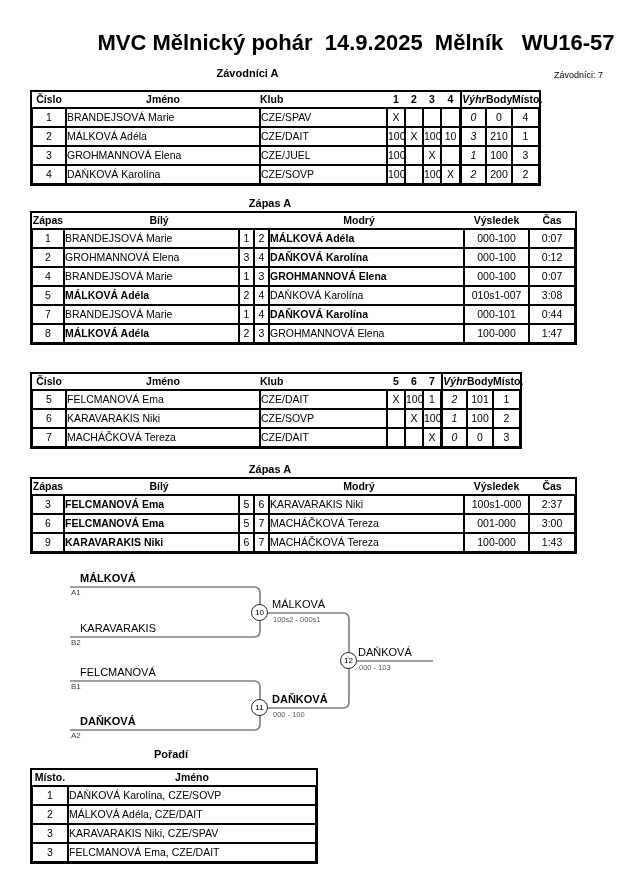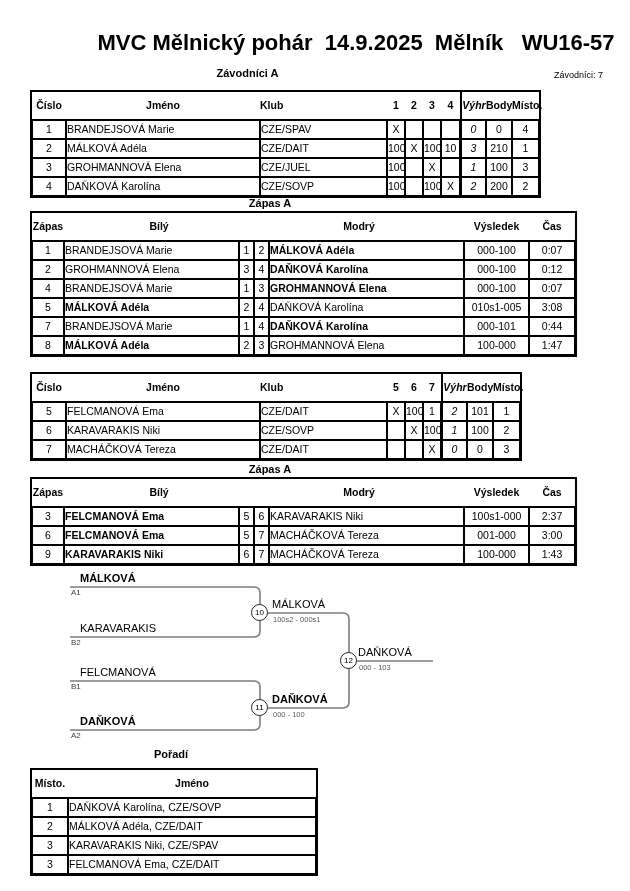--- a/index.html
+++ b/index.html
@@ -5,21 +5,21 @@
   html,body{margin:0;padding:0;background:#e9e9e9;}
   .page{position:relative;width:630px;height:891px;background:#ffffff;
         font-family:"Liberation Sans",sans-serif;color:#000;overflow:hidden;}
   .abs{position:absolute;}
   .title{top:30px;left:0;width:630px;text-align:center;font-size:22px;font-weight:bold;white-space:pre;padding-left:41px;}
   .subtitle{font-size:11px;font-weight:bold;text-align:center;white-space:nowrap;}
   .countlbl{top:70px;right:27px;font-size:9px;text-align:right;}
   table.grid{border-collapse:separate;border-spacing:0;table-layout:fixed;border:2px solid #000;}
   table.grid td{border:1px solid #000;box-sizing:border-box;font-size:10.5px;height:19px;line-height:17px;
         padding:0;overflow:hidden;white-space:nowrap;}
-  table.grid tr.hdr td{border:0;border-bottom:1px solid #000;font-weight:bold;height:28px;line-height:15px;overflow:visible;}
+  table.grid tr.hdr td{border:0;border-bottom:1px solid #000;font-weight:bold;height:16px;line-height:15px;overflow:visible;}
   .c{text-align:center;}
   .nm{padding-left:5px;}
   .b{font-weight:bold;}
   .sm{font-size:9.5px;}
   table.grid .thickL{border-left:2px solid #000 !important;font-style:italic;}
   .hJmeno{text-align:center;padding-right:50px;}
   .hKlub{text-align:left;padding-right:60px;}
   .hModry{text-align:center;padding-right:60px;}
   
   .bracket{top:565px;left:0;width:532px;height:182px;margin-left:43px;}
@@ -163,21 +163,21 @@
       <td class="nm b">GROHMANNOVÁ Elena</td>
       <td class="c">000-100</td>
       <td class="c">0:07</td>
     </tr>
     <tr>
       <td class="c">5</td>
       <td class="nm b">MÁLKOVÁ Adéla</td>
       <td class="c sm">2</td>
       <td class="c sm">4</td>
       <td class="nm">DAŇKOVÁ Karolína</td>
-      <td class="c">010s1-005</td>
+      <td class="c">010s1-007</td>
       <td class="c">3:08</td>
     </tr>
     <tr>
       <td class="c">7</td>
       <td class="nm">BRANDEJSOVÁ Marie</td>
       <td class="c sm">1</td>
       <td class="c sm">4</td>
       <td class="nm b">DAŇKOVÁ Karolína</td>
       <td class="c">000-101</td>
       <td class="c">0:44</td>

